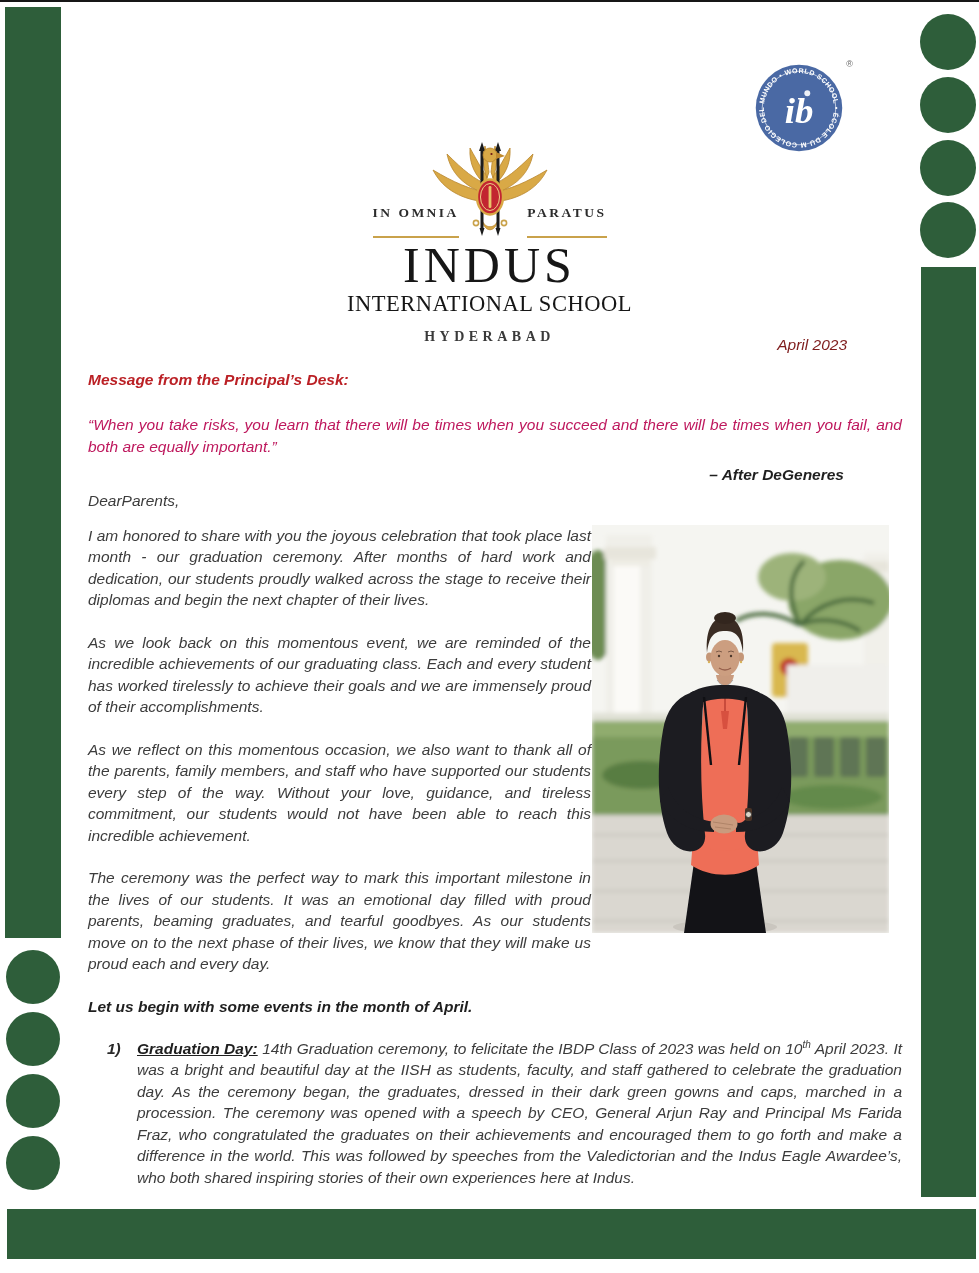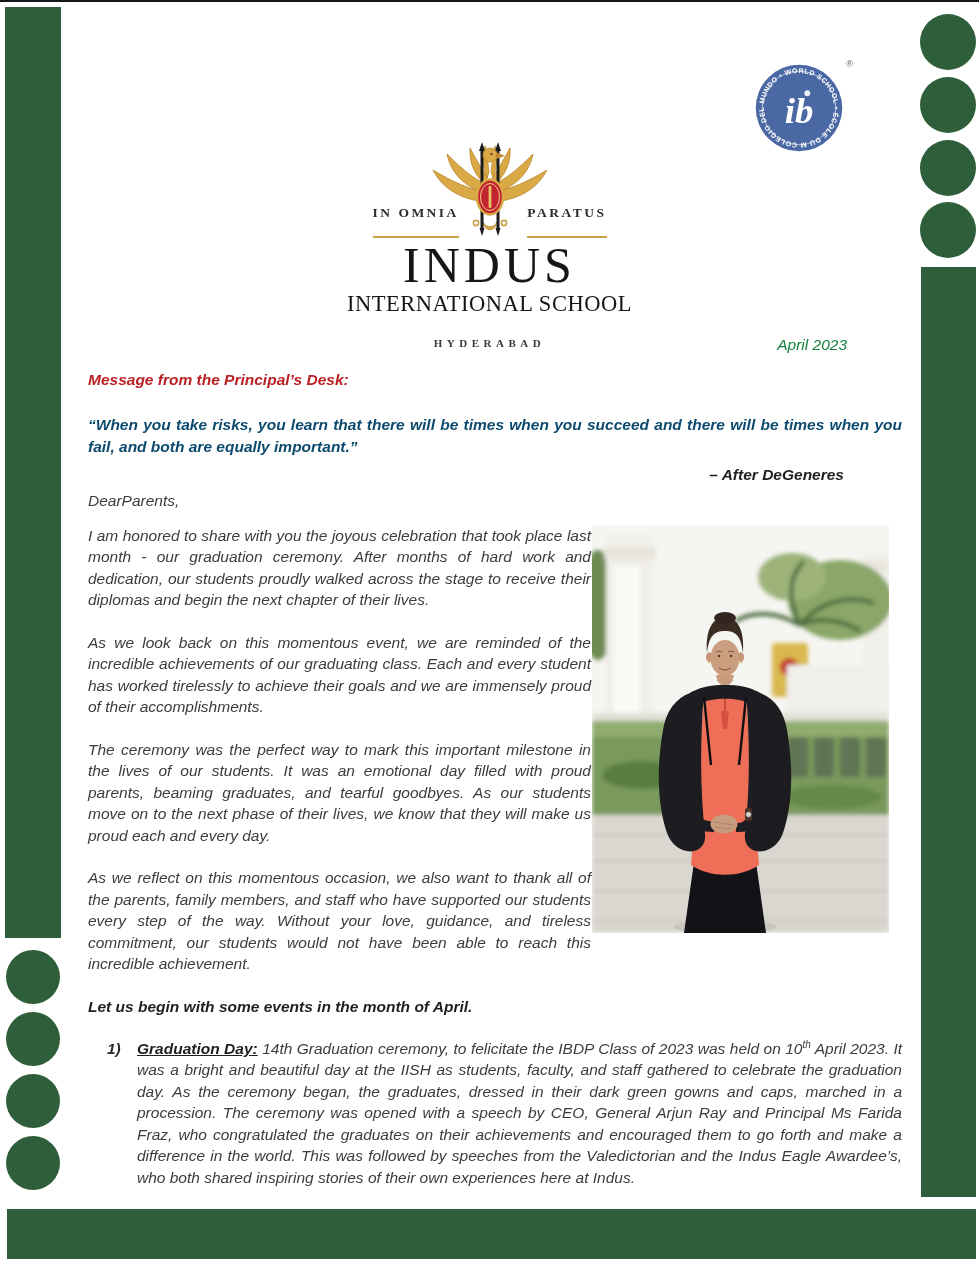--- a/index.html
+++ b/index.html
@@ -30,28 +30,28 @@
   .school-logo { position:absolute; top:142px; left:0; width:100%;
                  display:flex; flex-direction:column; align-items:center;
                  font-family:"Liberation Serif", serif; color:#161616; }
   .crest-wrap { position:relative; width:234px; height:96px; }
   .crest-wrap svg { position:absolute; left:50%; transform:translateX(-50%); top:0; width:130px; height:96px; }
   .motto { position:absolute; bottom:0; font-size:13.5px; letter-spacing:2.5px; color:#2c2c2c;
            border-bottom:2px solid #c9a24b; padding-bottom:15px; font-weight:600; }
   .motto-left { left:0; } .motto-right { right:0; }
   .school-name { font-size:50px; line-height:0.95; letter-spacing:4px; margin-top:4px; font-weight:500; }
   .school-sub  { font-size:22.5px; letter-spacing:0.5px; margin-top:1px; }
-  .school-city { font-size:11px; font-weight:bold; letter-spacing:4.5px; color:#3a3a3a; margin-top:20px; }
+  .school-city { font-size:14px; font-weight:bold; letter-spacing:4.5px; color:#3a3a3a; margin-top:12px; }
 
   
   .content { position:absolute; left:88px; top:336px; width:814px;
              font-style:italic; font-size:15.5px; color:#3c3c3c; }
-  .date-line { text-align:right; padding-right:55px; color:#15803d; margin-bottom:17px; }
+  .date-line { text-align:right; padding-right:55px; color:#7f1d1d; margin-bottom:17px; }
   .message-heading { color:#bb2025; font-weight:bold; font-size:15.5px; margin-bottom:25px;margin-top:10px; }
-  .quote { font-weight:bold; color:#0c4a6e; line-height:1.45; text-align:justify; margin-bottom:7px; }
+  .quote { font-weight:normal; color:#be185d; line-height:1.45; text-align:justify; margin-bottom:7px; }
   .attribution { font-weight:bold; color:#1f1f1f; text-align:right; padding-right:58px; margin-bottom:8px; }
   .salutation { margin-bottom:15px; }
   .columns { display:flex; gap:1px; }
   .text-col { width:503px; text-align:justify; line-height:21.5px; }
   .text-col p { margin-bottom:21px; }
   .photo-fig { width:297px; height:408px; flex:none; }
   .photo-fig svg { width:297px; height:408px; display:block; }
   .events-intro { font-weight:bold; color:#1f1f1f; margin-top:2px; margin-bottom:22px; }
   .event-item { display:flex; padding-left:19px; }
   .event-number { width:30px; flex:none; font-weight:bold; color:#2a2a2a; line-height:21.5px; }
@@ -146,22 +146,22 @@
     <div class="date-line">April 2023</div>
     <h2 class="message-heading">Message from the Principal’s Desk:</h2>
     <p class="quote">“When you take risks, you learn that there will be times when you succeed and there will be times when you fail, and both are equally important.”</p>
     <p class="attribution">– After DeGeneres</p>
     <p class="salutation">DearParents,</p>
 
     <div class="columns">
       <div class="text-col">
         <p>I am honored to share with you the joyous celebration that took place last month - our graduation ceremony. After months of hard work and dedication, our students proudly walked across the stage to receive their diplomas and begin the next chapter of their lives.</p>
         <p>As we look back on this momentous event, we are reminded of the incredible achievements of our graduating class. Each and every student has worked tirelessly to achieve their goals and we are immensely proud of their accomplishments.</p>
+        <p>As we reflect on this momentous occasion, we also want to thank all of the parents, family members, and staff who have supported our students every step of the way. Without your love, guidance, and tireless commitment, our students would not have been able to reach this incredible achievement.</p>
         <p>The ceremony was the perfect way to mark this important milestone in the lives of our students. It was an emotional day filled with proud parents, beaming graduates, and tearful goodbyes. As our students move on to the next phase of their lives, we know that they will make us proud each and every day.</p>
-        <p>As we reflect on this momentous occasion, we also want to thank all of the parents, family members, and staff who have supported our students every step of the way. Without your love, guidance, and tireless commitment, our students would not have been able to reach this incredible achievement.</p>
       </div>
 
       <figure class="photo-fig">
         <svg viewBox="0 0 297 408" preserveAspectRatio="none">
           <defs>
               <filter id="soft">
                 <feGaussianBlur stdDeviation="2.2"></feGaussianBlur>
               </filter>
             </defs>
           <rect x="0" y="0" width="297" height="408" fill="#f5f5f1"></rect>

